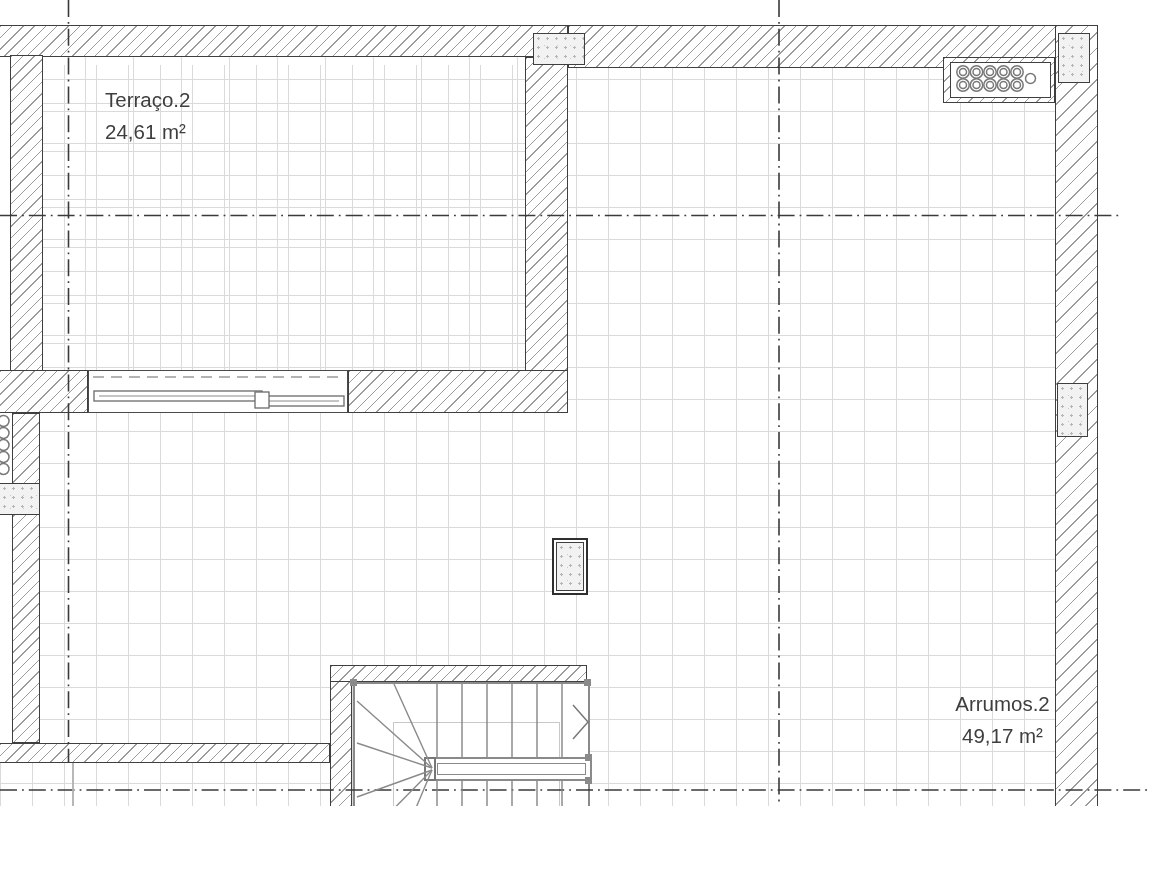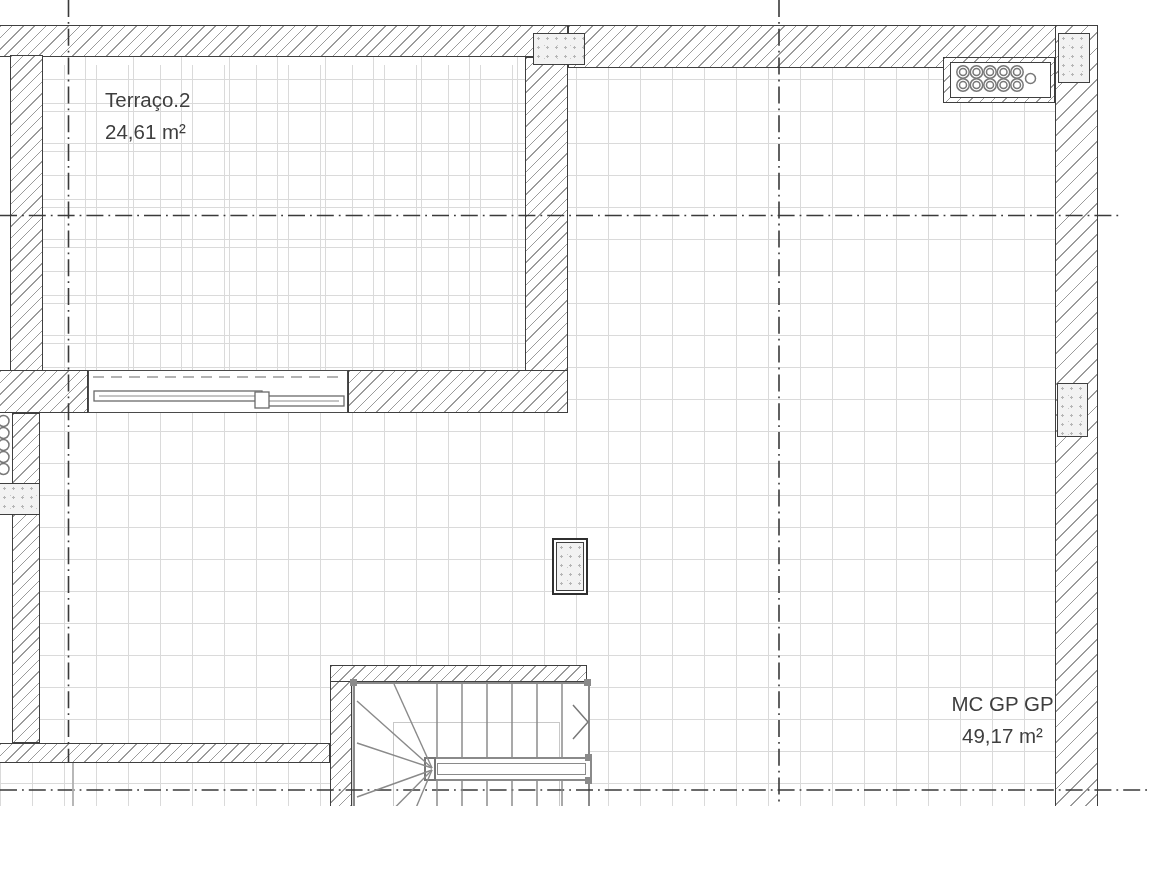--- a/index.html
+++ b/index.html
@@ -183,17 +183,17 @@
       <rect x="1008" y="885.5" width="85" height="6.5" fill="#fff" stroke="#555" stroke-width="1.3"></rect>
       <rect x="1086" y="883" width="13" height="8" fill="#fff" stroke="#555" stroke-width="1.3"></rect>
     </g>
   </svg>
 
   <div class="label" style="left:105px;top:84px;line-height:32px;">
     <div>Terraço.2</div>
     <div>24,61 m²</div>
   </div>
   <div class="label" style="left:935px;top:688px;width:135px;text-align:center;line-height:31.5px;">
-    <div>MC GP GP</div>
+    <div>Arrumos.2</div>
     <div>49,17 m²</div>
   </div>
 
 </div>
 
 </body></html>

